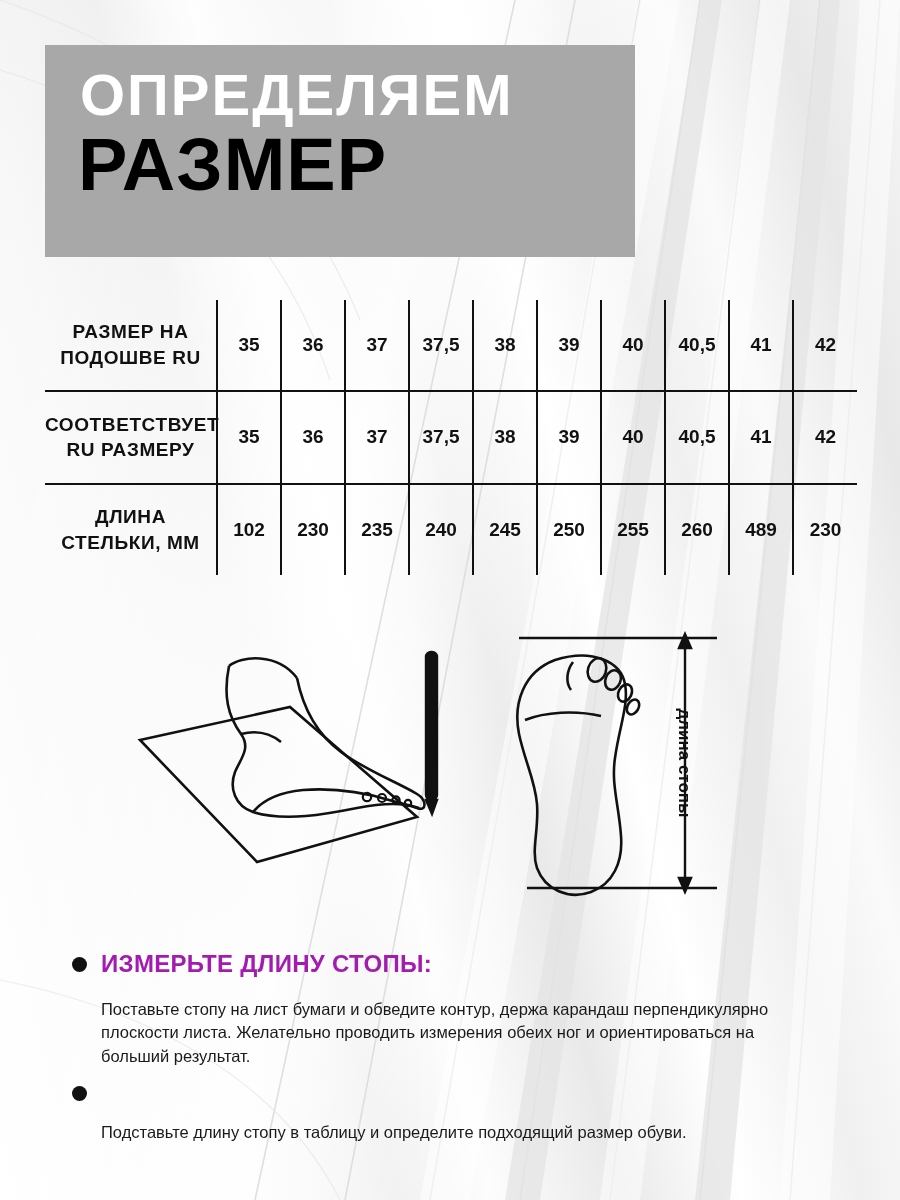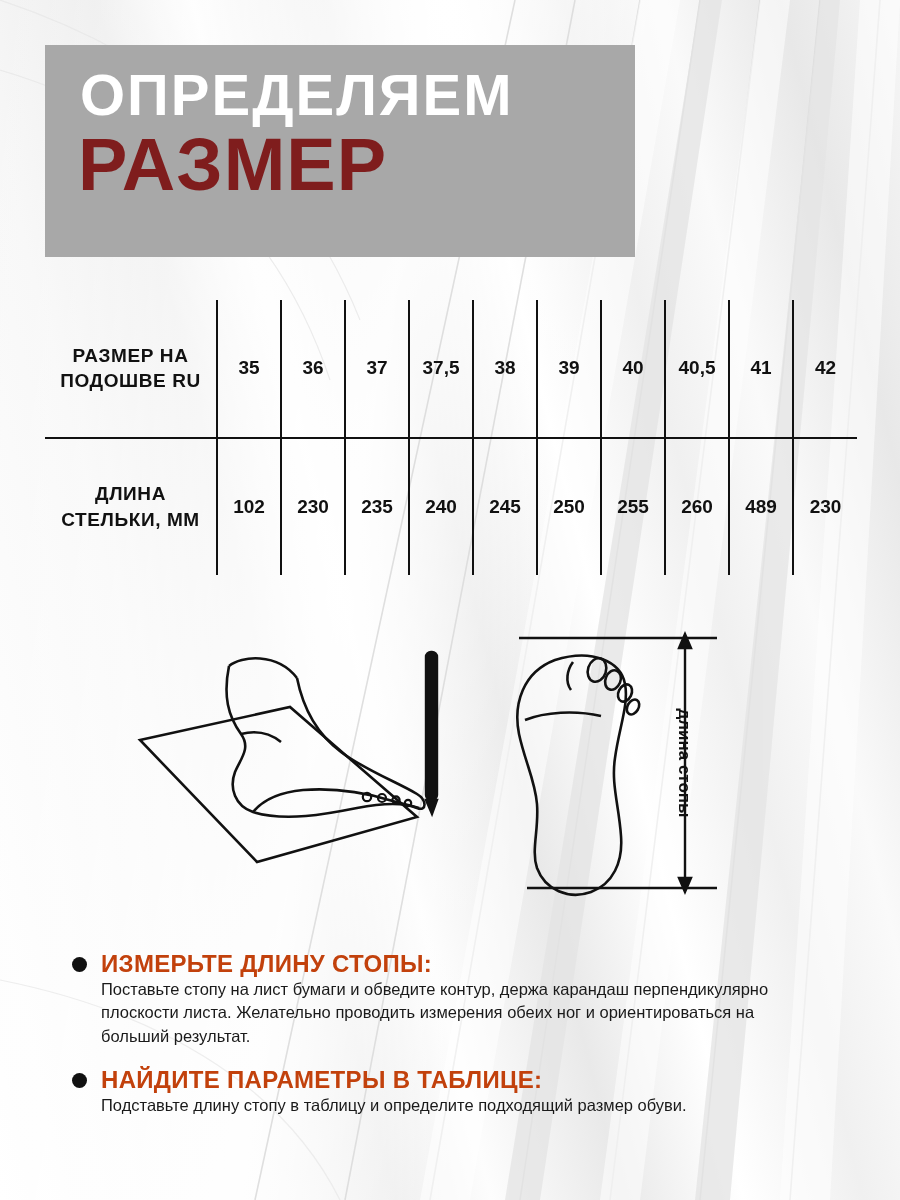--- a/index.html
+++ b/index.html
@@ -31,21 +31,21 @@
     width: 590px; height: 212px;
     background: #a8a8a8;
   }
   .header-title-1 {
     position: absolute; left: 80px; top: 66px;
     font-size: 58px; font-weight: bold; color: #ffffff;
     letter-spacing: 2px; line-height: 1;
   }
   .header-title-2 {
     position: absolute; left: 78px; top: 128px;
-    font-size: 74px; font-weight: bold; color: #7f1d1d;
+    font-size: 74px; font-weight: bold; color: #000000;
     letter-spacing: 1px; line-height: 1;
   }
   
   .table-wrap {
     position: absolute; left: 45px; top: 300px;
     width: 812px; height: 275px;
   }
   table.size-table {
     width: 100%; height: 100%;
     border-collapse: collapse;
@@ -83,34 +83,34 @@
   }
   
   .notes {
     position: absolute;
     left: 72px; top: 950px;
     width: 780px;
   }
   .note-block { margin-bottom: 18px; }
   .note-head {
     display: flex; align-items: center;
-    font-size: 24px; font-weight: bold; color: #c2410c;
+    font-size: 24px; font-weight: bold; color: #a21caf;
     letter-spacing: 0.3px;
   }
   .bullet {
     display: inline-block;
     width: 15px; height: 15px;
     border-radius: 50%;
     background: #111;
     margin-right: 14px;
     flex: 0 0 auto;
   }
   .note-body {
     margin-left: 29px;
-    margin-top: 0;
+    margin-top: 20px;
     font-size: 16.5px;
     line-height: 1.42;
     color: #1a1a1a;
     max-width: 680px;
   }
 </style>
 </head>
 <body>
 
 <div id="page">
@@ -145,20 +145,33 @@
 
   <div class="header-band"></div>
   <div class="header-title-1">ОПРЕДЕЛЯЕМ</div>
   <div class="header-title-2">РАЗМЕР</div>
 
   <div class="table-wrap">
     <table class="size-table">
       <tbody>
           <tr>
         <th class="row-label">РАЗМЕР НА ПОДОШВЕ RU</th>
+        <td>35</td>
+        <td>36</td>
+        <td>37</td>
+        <td>37,5</td>
+        <td>38</td>
+        <td>39</td>
+        <td>40</td>
+        <td>40,5</td>
+        <td>41</td>
+        <td>42</td>
+      </tr>
+      <tr>
+        <th class="row-label">СООТВЕТСТВУЕТ RU РАЗМЕРУ</th>
         <td>35</td>
         <td>36</td>
         <td>37</td>
         <td>37,5</td>
         <td>38</td>
         <td>39</td>
         <td>40</td>
         <td>40,5</td>
         <td>41</td>
         <td>42</td>
@@ -223,19 +236,18 @@
     <div class="note-block">
       <div class="note-head">
         <span class="bullet"></span>
         <span>ИЗМЕРЬТЕ ДЛИНУ СТОПЫ:</span>
       </div>
       <div class="note-body">Поставьте стопу на лист бумаги и обведите контур, держа карандаш перпендикулярно плоскости листа. Желательно проводить измерения обеих ног и ориентироваться на больший результат.</div>
     </div>
     <div class="note-block">
       <div class="note-head">
         <span class="bullet"></span>
-        <span>НАЙДИТЕ ПАРАМЕТРЫ В ТАБЛИЦЕ:</span>
       </div>
       <div class="note-body">Подставьте длину стопу в таблицу и определите подходящий размер обуви.</div>
     </div>
   </div>
 
 </div>
 
 </body></html>

